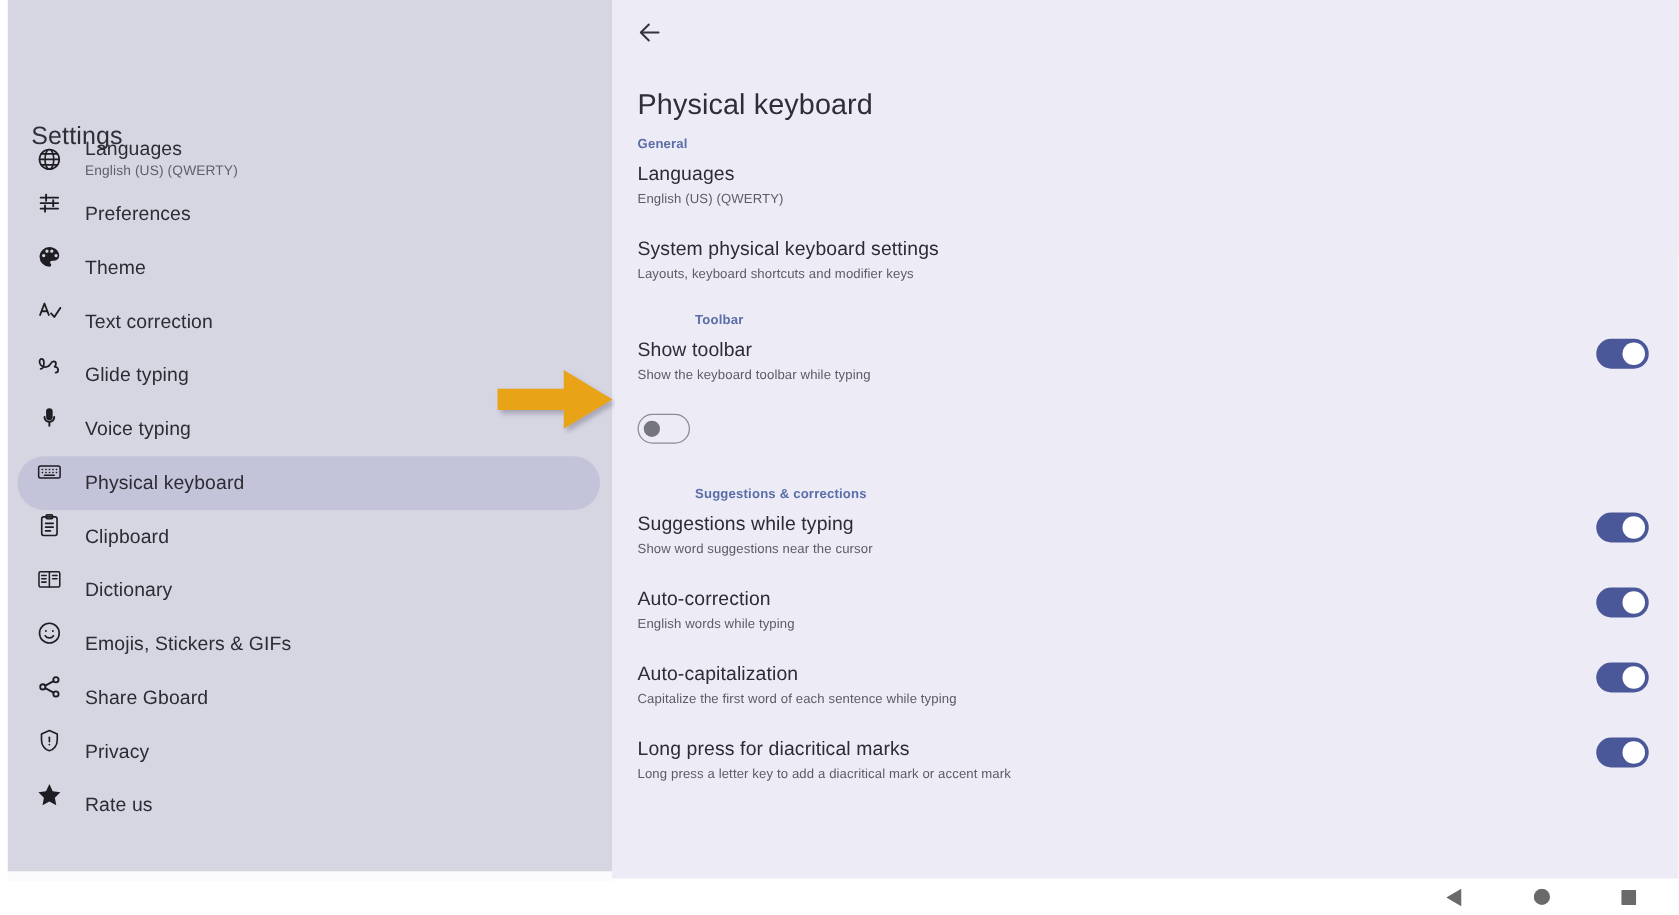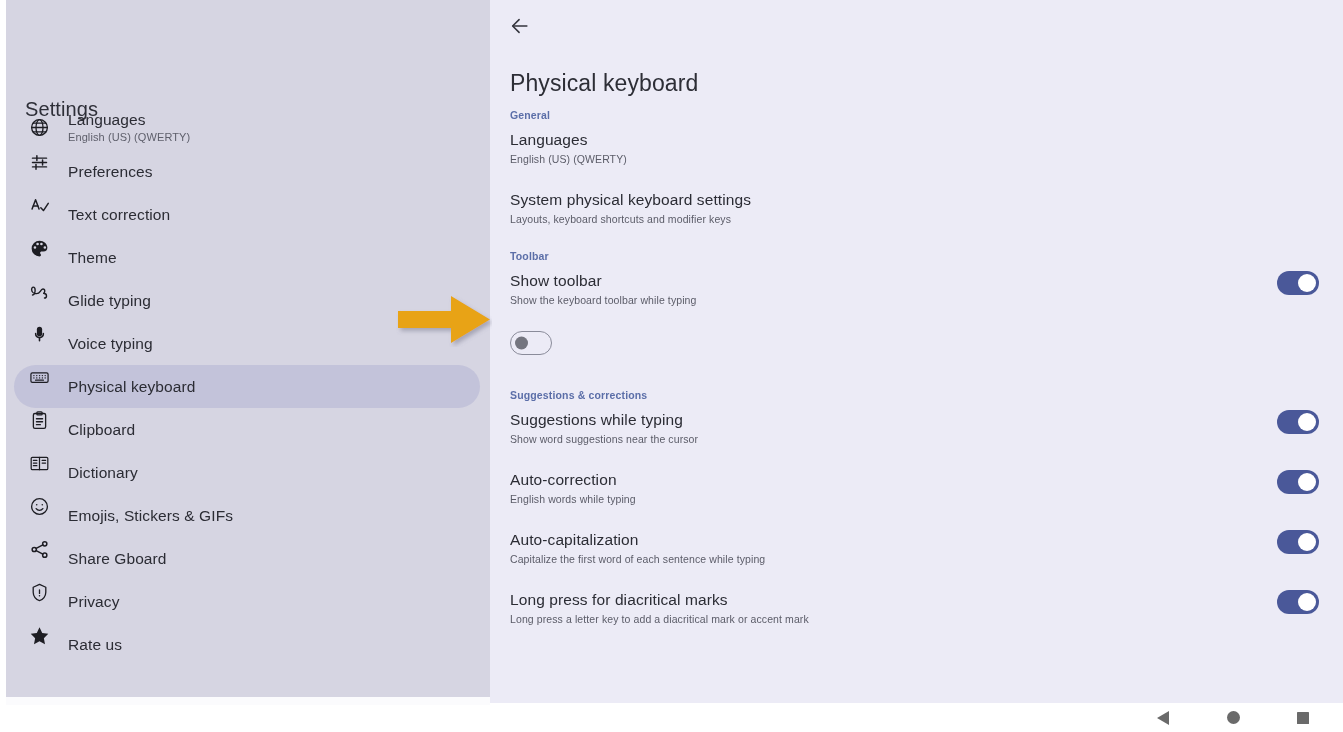--- a/index.html
+++ b/index.html
@@ -158,21 +158,21 @@
 
   .section-header {
     font-size: 10.5px;
     font-weight: 700;
     color: #5b6ea8;
     letter-spacing: 0.15px;
     padding: 0 0 0 20px;
     line-height: 14px;
     margin-bottom: 7px;
   }
-  .section-header.spaced { margin-top: 20px; }
+  .section-header.spaced { margin-top: 20px; margin-left: 46px; }
 
   .setting-row {
     position: relative;
     display: flex;
     align-items: flex-start;
     min-height: 36px;
     padding: 0 24px 0 20px;
     margin-bottom: 22px;
     cursor: pointer;
   }
@@ -314,38 +314,38 @@
               <line x1="15.5" y1="9.2" x2="15.5" y2="14.8"></line>
               <line x1="8" y1="14.2" x2="8" y2="19.8"></line>
             </svg>
           </span>
           <div class="nav-texts">
             <div class="nav-label">Preferences</div>
           </div>
         </div>
         <div class="nav-item">
           <span class="nav-icon">
+            <svg width="21" height="21" viewBox="0 0 24 24" fill="currentColor">
+              <path d="M12 3a9 9 0 0 0 0 18c1 0 1.7-.7 1.7-1.6 0-.5-.2-.9-.5-1.2-.3-.3-.5-.7-.5-1.1 0-.9.8-1.6 1.7-1.6h2A4.6 4.6 0 0 0 21 10.9C21 6.5 16.9 3 12 3zm-5.2 9.3a1.5 1.5 0 1 1 0-3 1.5 1.5 0 0 1 0 3zm3-4a1.5 1.5 0 1 1 0-3 1.5 1.5 0 0 1 0 3zm4.4 0a1.5 1.5 0 1 1 0-3 1.5 1.5 0 0 1 0 3zm3.9 4a1.5 1.5 0 1 1 0-3 1.5 1.5 0 0 1 0 3z"></path>
+            </svg>
+          </span>
+          <div class="nav-texts">
+            <div class="nav-label">Theme</div>
+          </div>
+        </div>
+        <div class="nav-item">
+          <span class="nav-icon">
             <svg width="21" height="21" viewBox="0 0 24 24" fill="none" stroke="currentColor" stroke-width="1.7" stroke-linecap="round" stroke-linejoin="round">
               <polyline points="3.5,16 7.5,5.5 11.5,16"></polyline>
               <line x1="5" y1="12.6" x2="10" y2="12.6"></line>
               <polyline points="13.5,14.5 16.5,17.8 22,9.5"></polyline>
             </svg>
           </span>
           <div class="nav-texts">
             <div class="nav-label">Text correction</div>
-          </div>
-        </div>
-        <div class="nav-item">
-          <span class="nav-icon">
-            <svg width="21" height="21" viewBox="0 0 24 24" fill="currentColor">
-              <path d="M12 3a9 9 0 0 0 0 18c1 0 1.7-.7 1.7-1.6 0-.5-.2-.9-.5-1.2-.3-.3-.5-.7-.5-1.1 0-.9.8-1.6 1.7-1.6h2A4.6 4.6 0 0 0 21 10.9C21 6.5 16.9 3 12 3zm-5.2 9.3a1.5 1.5 0 1 1 0-3 1.5 1.5 0 0 1 0 3zm3-4a1.5 1.5 0 1 1 0-3 1.5 1.5 0 0 1 0 3zm4.4 0a1.5 1.5 0 1 1 0-3 1.5 1.5 0 0 1 0 3zm3.9 4a1.5 1.5 0 1 1 0-3 1.5 1.5 0 0 1 0 3z"></path>
-            </svg>
-          </span>
-          <div class="nav-texts">
-            <div class="nav-label">Theme</div>
           </div>
         </div>
         <div class="nav-item">
           <span class="nav-icon">
             <svg width="21" height="21" viewBox="0 0 24 24" fill="none" stroke="currentColor" stroke-width="1.6" stroke-linecap="round" stroke-linejoin="round">
               <path d="M4 16c2.5 0 3-3.2 3-5.6C7 8.4 6.2 7 4.9 7 3.7 7 3 8.2 3 9.6c0 2.9 2.6 4.8 5.5 4.8 2 0 3.4-1 4.4-2.6.8-1.3 1.6-2.6 3-2.6 1.3 0 2.1.9 2.1 2.2 0 1.6-1.2 2.6-1.2 2.6"></path>
               <path d="M17.2 14.2c1.3 0 2.8 1.1 2.8 2.9 0 1.3-1 2.4-2.3 2.4"></path>
             </svg>
           </span>
           <div class="nav-texts">

